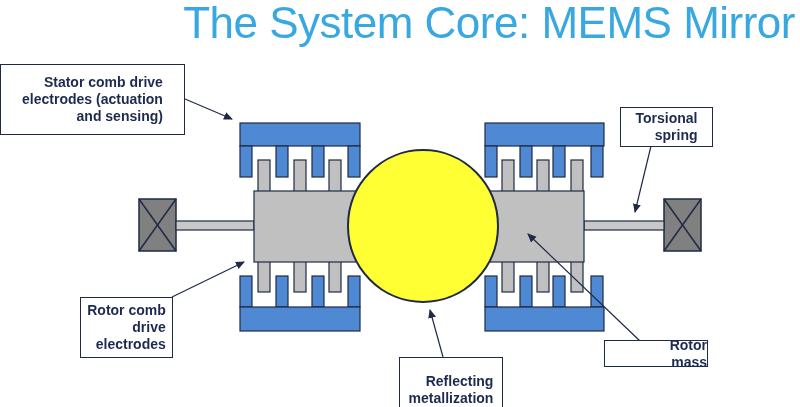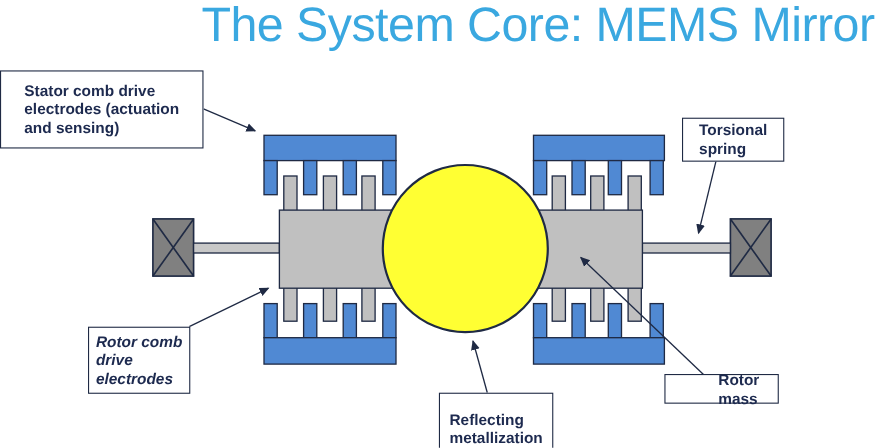--- a/index.html
+++ b/index.html
@@ -5,21 +5,21 @@
   html, body { margin: 0; padding: 0; background: #ffffff; }
   body { width: 800px; height: 407px; position: relative; overflow: hidden; font-family: "Liberation Sans", sans-serif; }
   .title {
     position: absolute; left: 0; top: -2px; width: 795px; text-align: right;
     font-size: 44px; color: #3aa8e0; font-family: "Liberation Sans", sans-serif; letter-spacing: -0.5px;
   }
   svg.diagram { position: absolute; left: 0; top: 0; }
   .label {
     position: absolute; background: #fff; border: 1.5px solid #1f2a44;
     color: #1d2a4f; font-weight: bold; font-size: 14px; line-height: 17px;
-    text-align: left; display: flex; align-items: center; justify-content: center;
+    text-align: right; display: flex; align-items: center; justify-content: center;
     box-sizing: border-box; font-family: "Liberation Sans", sans-serif; white-space: pre-line;
   }
 </style>
 </head>
 <body>
 
 <div class="title">The System Core: MEMS Mirror</div>
 
 <svg class="diagram" width="800" height="407" viewBox="0 0 800 407">
   <defs>
@@ -109,18 +109,18 @@
   <line x1="443" y1="357" x2="430" y2="310" stroke="#1f2a44" stroke-width="1.2" marker-end="url(#arr)"></line>
   <line x1="640" y1="341" x2="528" y2="234" stroke="#1f2a44" stroke-width="1.2" marker-end="url(#arr)"></line>
   <line x1="651" y1="146" x2="635" y2="212" stroke="#1f2a44" stroke-width="1.2" marker-end="url(#arr)"></line>
 </svg>
 
 <div class="label" style="left:0px; top:64px; width:185px; height:71px;">Stator comb drive
 electrodes (actuation
 and sensing)</div>
 <div class="label" style="left:620px; top:107px; width:93px; height:40px;">Torsional
 spring</div>
-<div class="label" style="left:80px; top:297px; width:93px; height:61px;font-style:italic;">Rotor comb
+<div class="label" style="left:80px; top:297px; width:93px; height:61px;">Rotor comb
 drive
 electrodes</div>
 <div class="label" style="left:399px; top:357px; width:104px; height:65px;">Reflecting
 metallization</div>
 <div class="label" style="left:604px; top:340px; width:104px; height:27px;padding-left:48px;">Rotor mass</div>
 
 </body></html>

